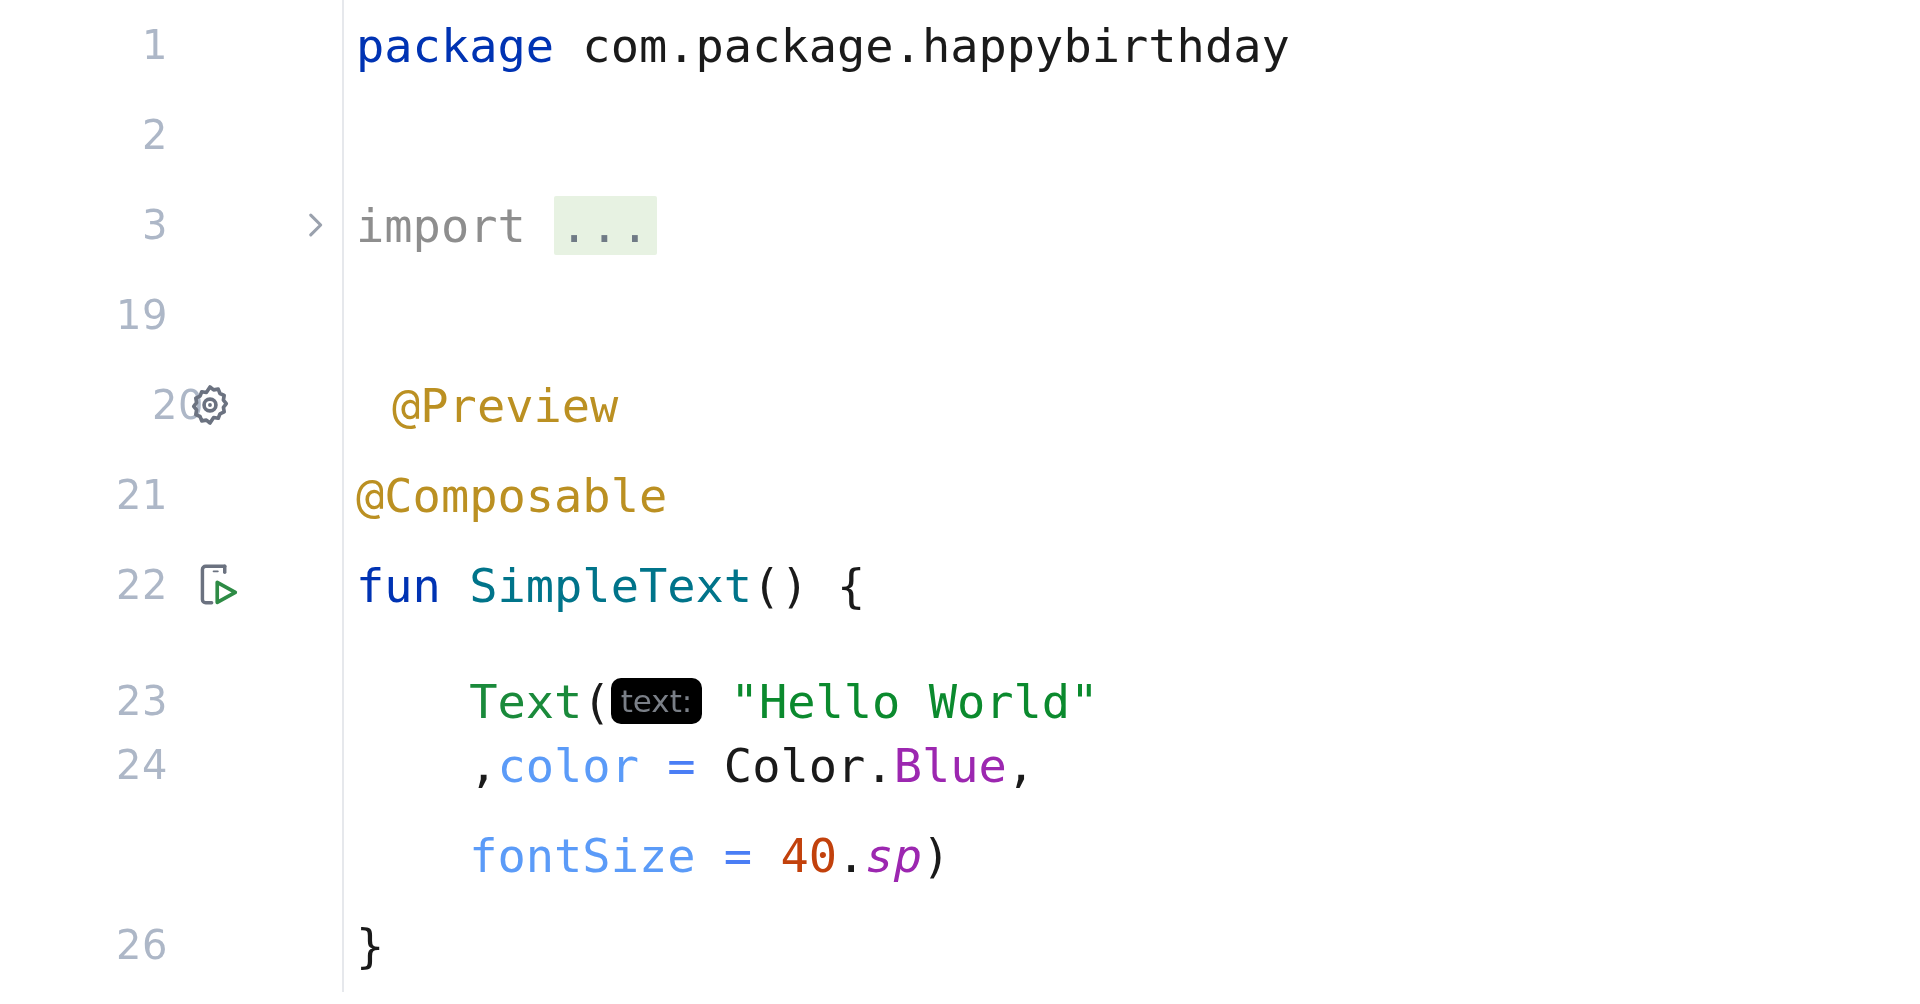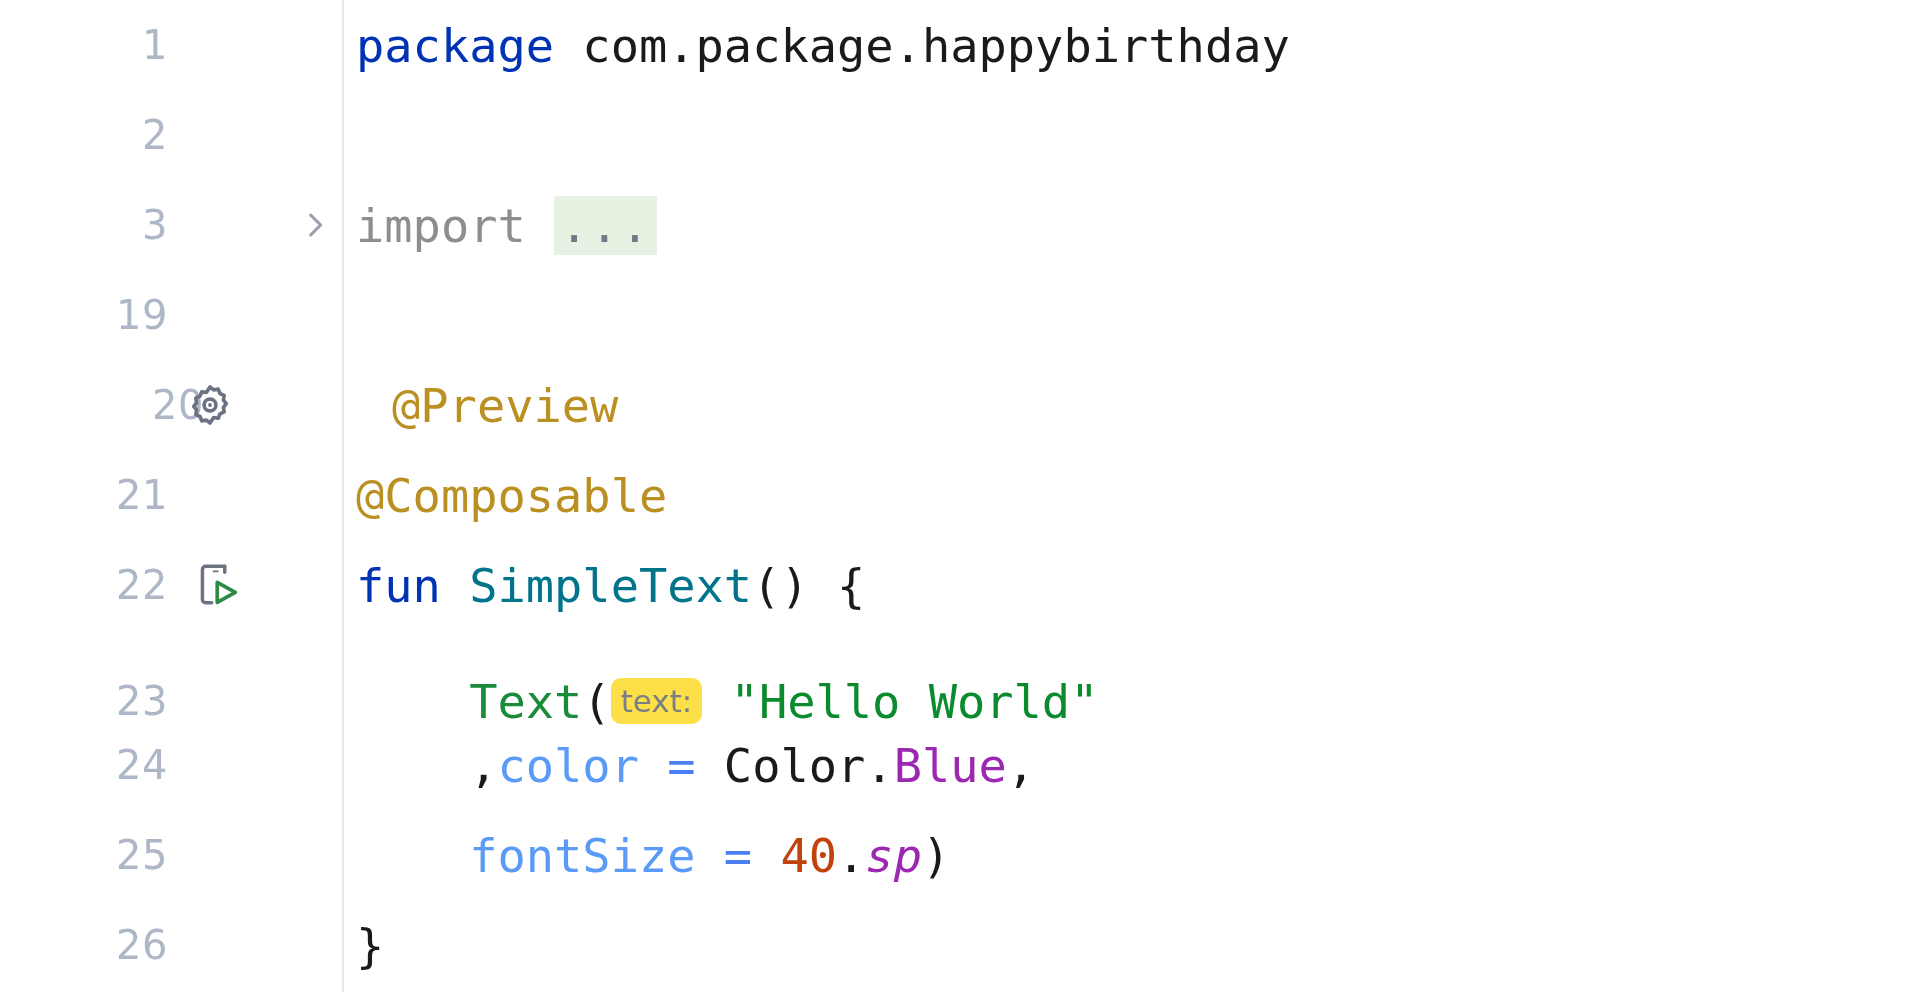--- a/index.html
+++ b/index.html
@@ -105,21 +105,21 @@
   .fold-chip {
     background: #e7f2e2;
     color: #707b86;
     padding: 2px 6px;
     border-radius: 2px;
     letter-spacing: 2px;
   }
 
   
   .hint-chip {
-    background: #fde047;
+    background: #000000;
     color: #7a7f87;
     font-family: "DejaVu Sans", sans-serif;
     font-size: 31px;
     padding: 5px 10px;
     border-radius: 10px;
     vertical-align: middle;
     position: relative;
     top: -4px;
   }
 </style>
@@ -179,21 +179,20 @@
       </div>
       <div class="row" style="top: 656px;">
         <div class="lineno">23</div>
         <div class="code"><span class="plain">    </span><span class="fncall">Text</span><span class="punct">(</span><span class="hint-chip">text:</span><span class="str"> "Hello World"</span></div>
       </div>
       <div class="row" style="top: 720px;">
         <div class="lineno">24</div>
         <div class="code"><span class="punct">    ,</span><span class="param">color</span><span class="eq"> = </span><span class="type">Color.</span><span class="const">Blue</span><span class="punct">,</span></div>
       </div>
       <div class="row" style="top: 810px;">
-        <div class="lineno">25</div>
         <div class="code"><span class="plain">    </span><span class="param">fontSize</span><span class="eq"> = </span><span class="num">40</span><span class="punct">.</span><span class="ext">sp</span><span class="punct">)</span></div>
       </div>
       <div class="row" style="top: 900px; padding-left: 25px;">
         <div class="lineno">26</div>
         <div class="code"><span class="punct">}</span></div>
       </div>
     </div>
 </div>
 
 </body></html>

